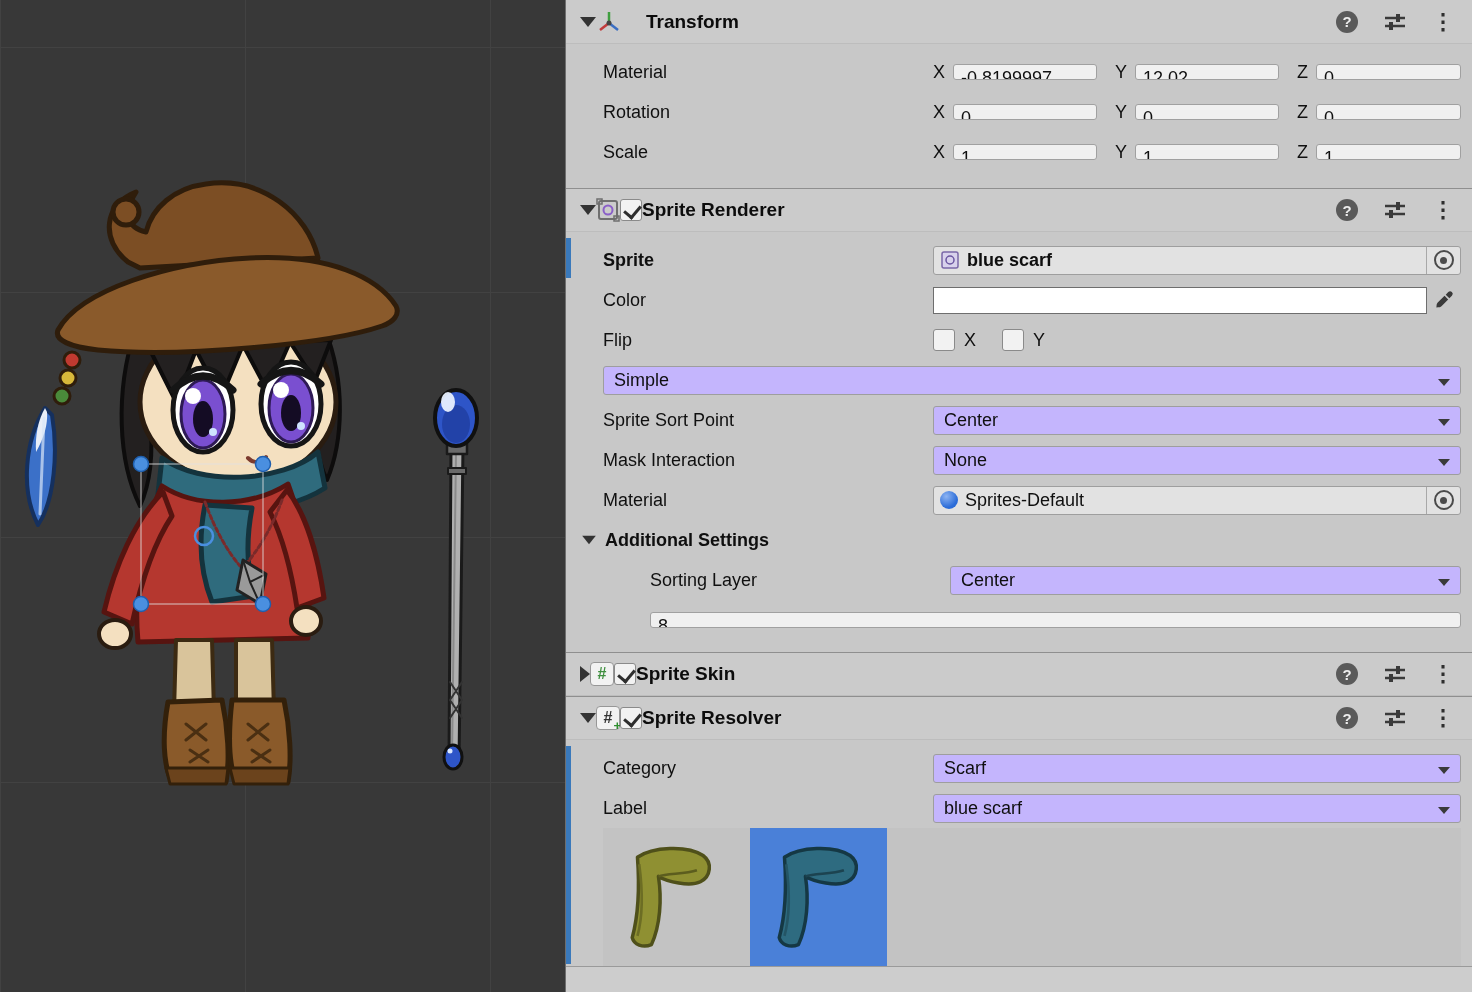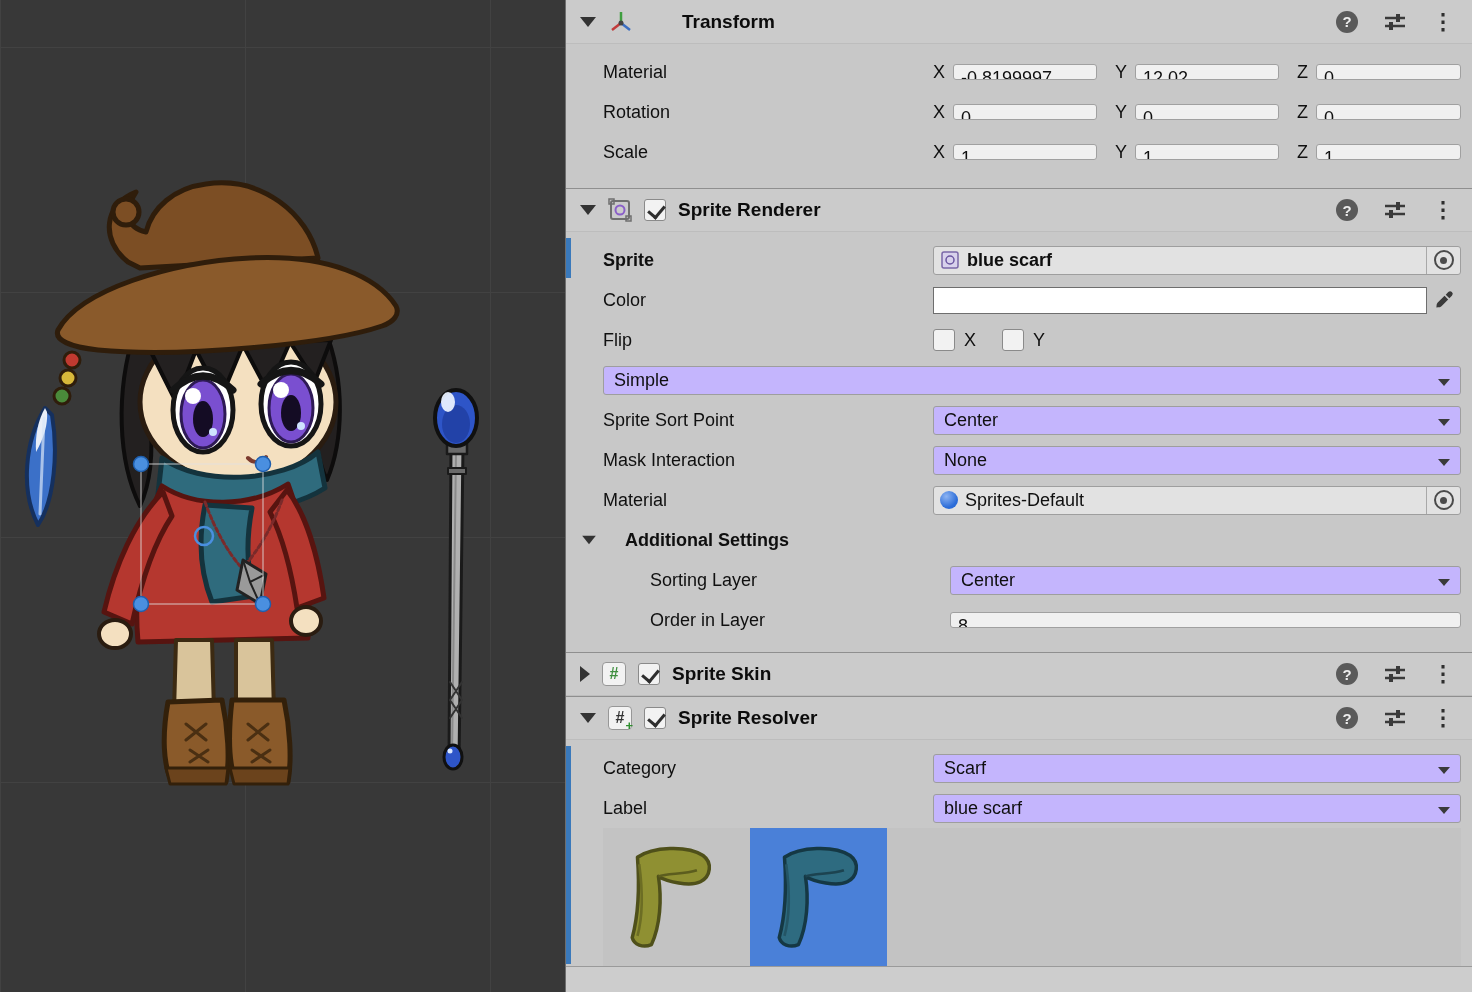--- a/index.html
+++ b/index.html
@@ -13,21 +13,21 @@
       linear-gradient(#424242 1px, transparent 1px),
       linear-gradient(90deg,#424242 1px, transparent 1px);
     background-size:245px 245px;
     background-position:0 47px, 0 0; }
   .scene svg { position:absolute; left:0; top:0; }
 
   
   .inspector { position:absolute; left:565px; top:0; width:907px; height:992px;
     background:#c8c8c8; border-left:1px solid #6e6e6e; display:flex; flex-direction:column; }
 
-  .header { height:44px; flex:none; display:flex; align-items:center; gap:12px;
+  .header { height:44px; flex:none; display:flex; align-items:center; 
     padding:0 14px 0 14px; background:#cbcbcb; border-bottom:1px solid #bdbdbd; }
   .section-top { border-top:1px solid #8f8f8f; }
   .header-title { font-size:19px; font-weight:bold; color:#0c0c0c; }
   .header-icons { margin-left:auto; display:flex; align-items:center; gap:26px; padding-right:4px; }
 
   .tri-down { width:0; height:0; border-left:8px solid transparent; border-right:8px solid transparent;
     border-top:10px solid #333; flex:none; }
   .tri-right { width:0; height:0; border-top:8px solid transparent; border-bottom:8px solid transparent;
     border-left:10px solid #333; flex:none; }
   .tri-sm { transform:scale(.85); }
@@ -88,21 +88,21 @@
   .colorwrap { flex:1; display:flex; align-items:center; }
   .colorbar { flex:1; height:27px; background:#ffffff; border:1px solid #6e6e6e; }
   .dropper { width:34px; height:27px; display:flex; align-items:center; justify-content:center; }
 
   .matdot { width:18px; height:18px; border-radius:50%;
     background:radial-gradient(circle at 35% 30%, #8db4f2, #2b6cd8 65%); flex:none; }
 
   .flipbox { width:22px; height:22px; background:#f2f2f2; border:1px solid #8a8a8a; border-radius:3px; flex:none; }
   .fliplabel { margin:0 26px 0 9px; font-size:18px; }
 
-  .addset { padding-left:15px; display:flex; gap:28px; }
+  .addset { padding-left:15px; display:flex; gap:8px; }
   .addset .t { font-weight:bold; font-size:18px; }
 
   .thumbs { margin-left:37px; margin-right:11px; height:138px; flex:none;
     background:#c3c3c3; display:flex; gap:10px; }
   .thumb { width:137px; height:138px; flex:none; display:flex; align-items:center; justify-content:center; }
   .thumb.selected { background:#4a80d8; }
 
   .footer { flex:1; background:#cdcdcd; border-top:1px solid #9a9a9a; }
 
   .override-bar { position:absolute; left:0; width:5px; background:#3a79bb; z-index:5; }
@@ -403,21 +403,20 @@
   <div class="row indent">
     <span class="label">Sorting Layer</span>
     <span class="controls">
       <span class="dropdown">
         <span>Center</span>
       </span>
     </span>
   </div>
 
   <div class="row indent">
-    <span class="label">Order in Layer</span>
     <span class="controls">
       <span class="field">8</span>
     </span>
   </div>
   <div class="gap12"></div>
 
   <div class="header section-top">
     <span class="tri-right"></span>
     <span class="scripticon green">#</span>
     <span class="checkbox checked"></span>

